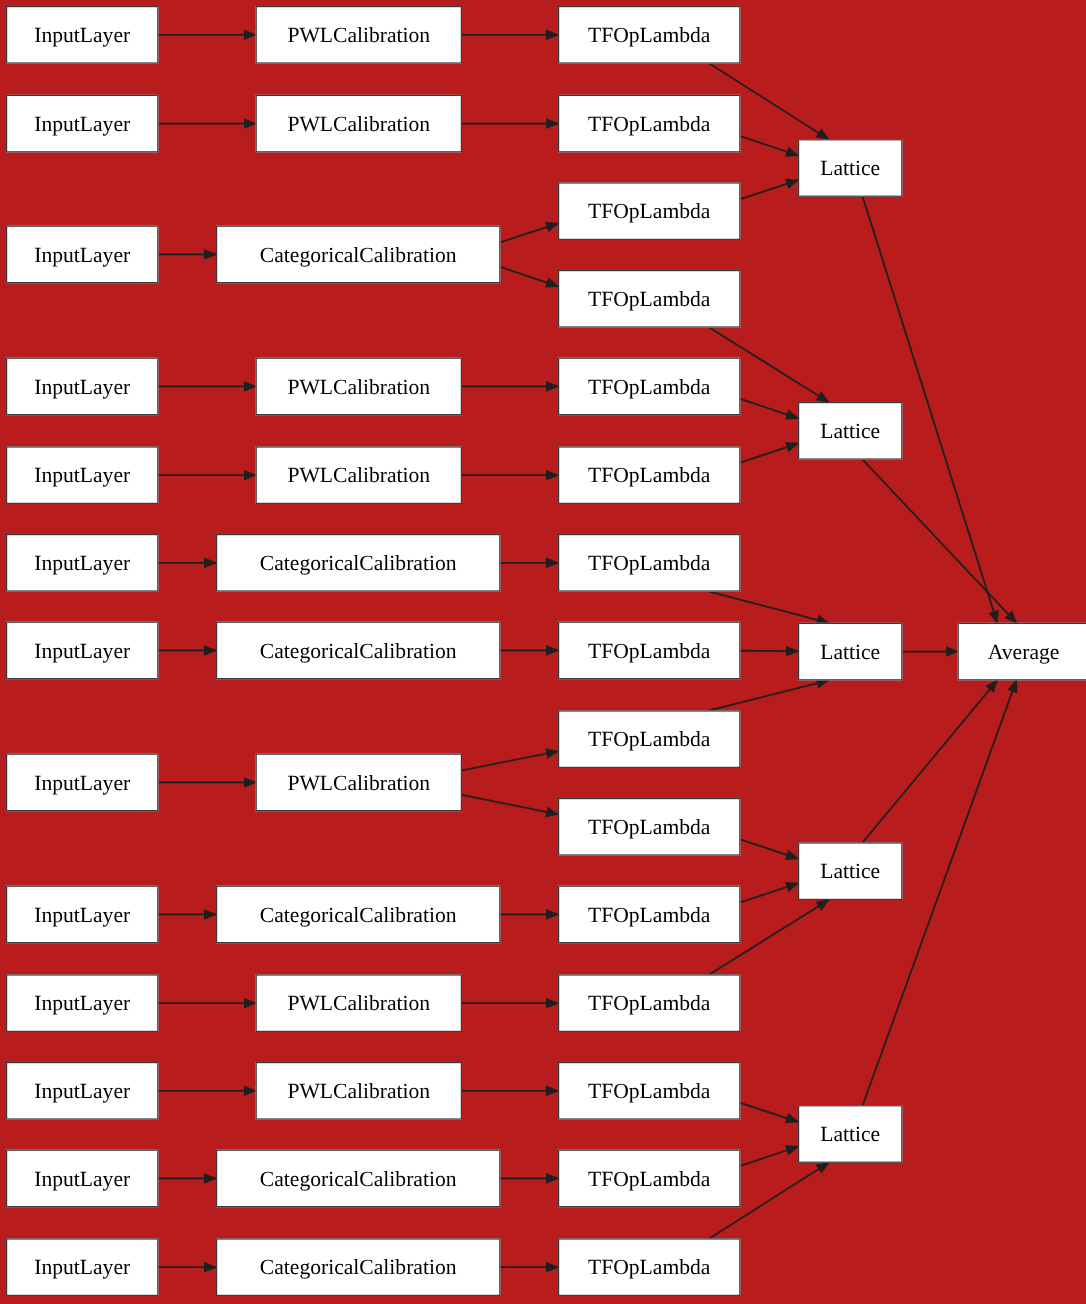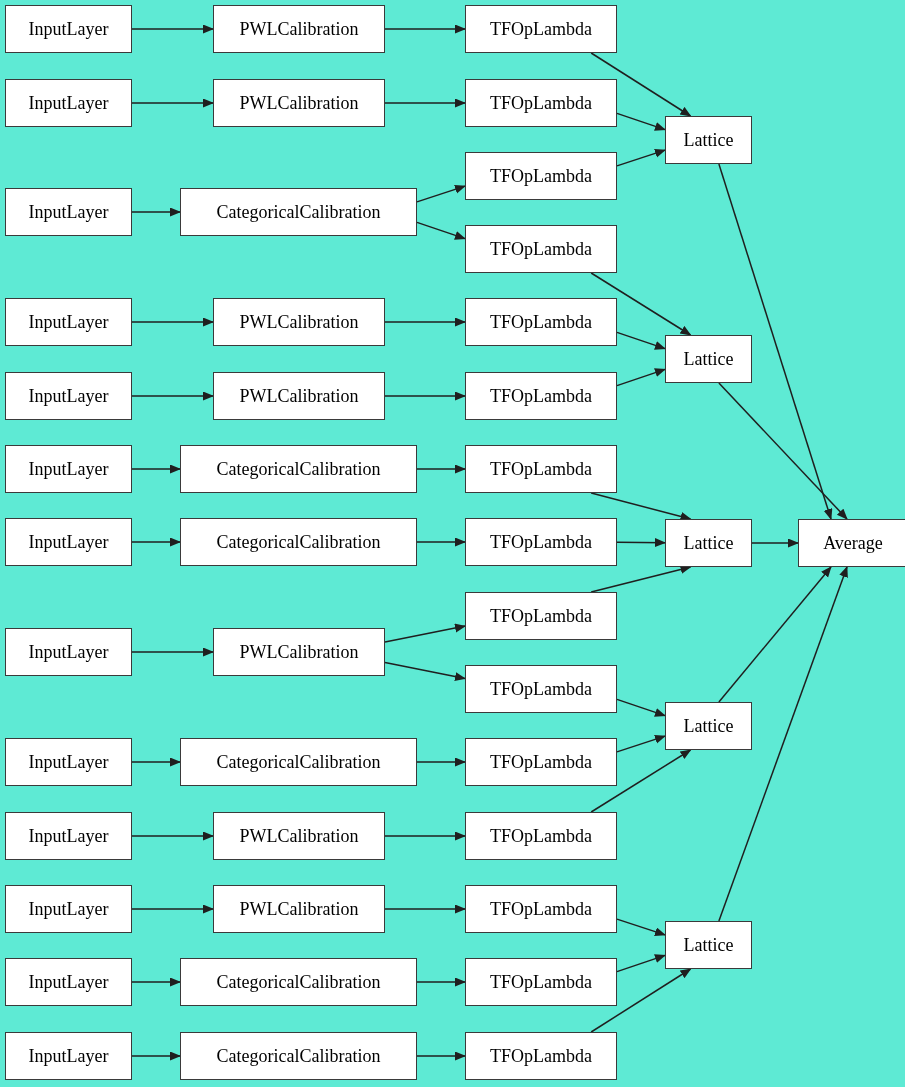--- a/index.html
+++ b/index.html
@@ -4,21 +4,21 @@
 <style>
   html, body {
     margin: 0;
     padding: 0;
     background: #ffffff;
   }
   .canvas {
     position: relative;
     width: 905px;
     height: 1087px;
-    background: #5eead4;
+    background: #b91c1c;
     overflow: hidden;
     font-family: "Liberation Serif", "DejaVu Serif", serif;
   }
   .edge-layer {
     position: absolute;
     left: 0;
     top: 0;
     width: 905px;
     height: 1087px;
   }

